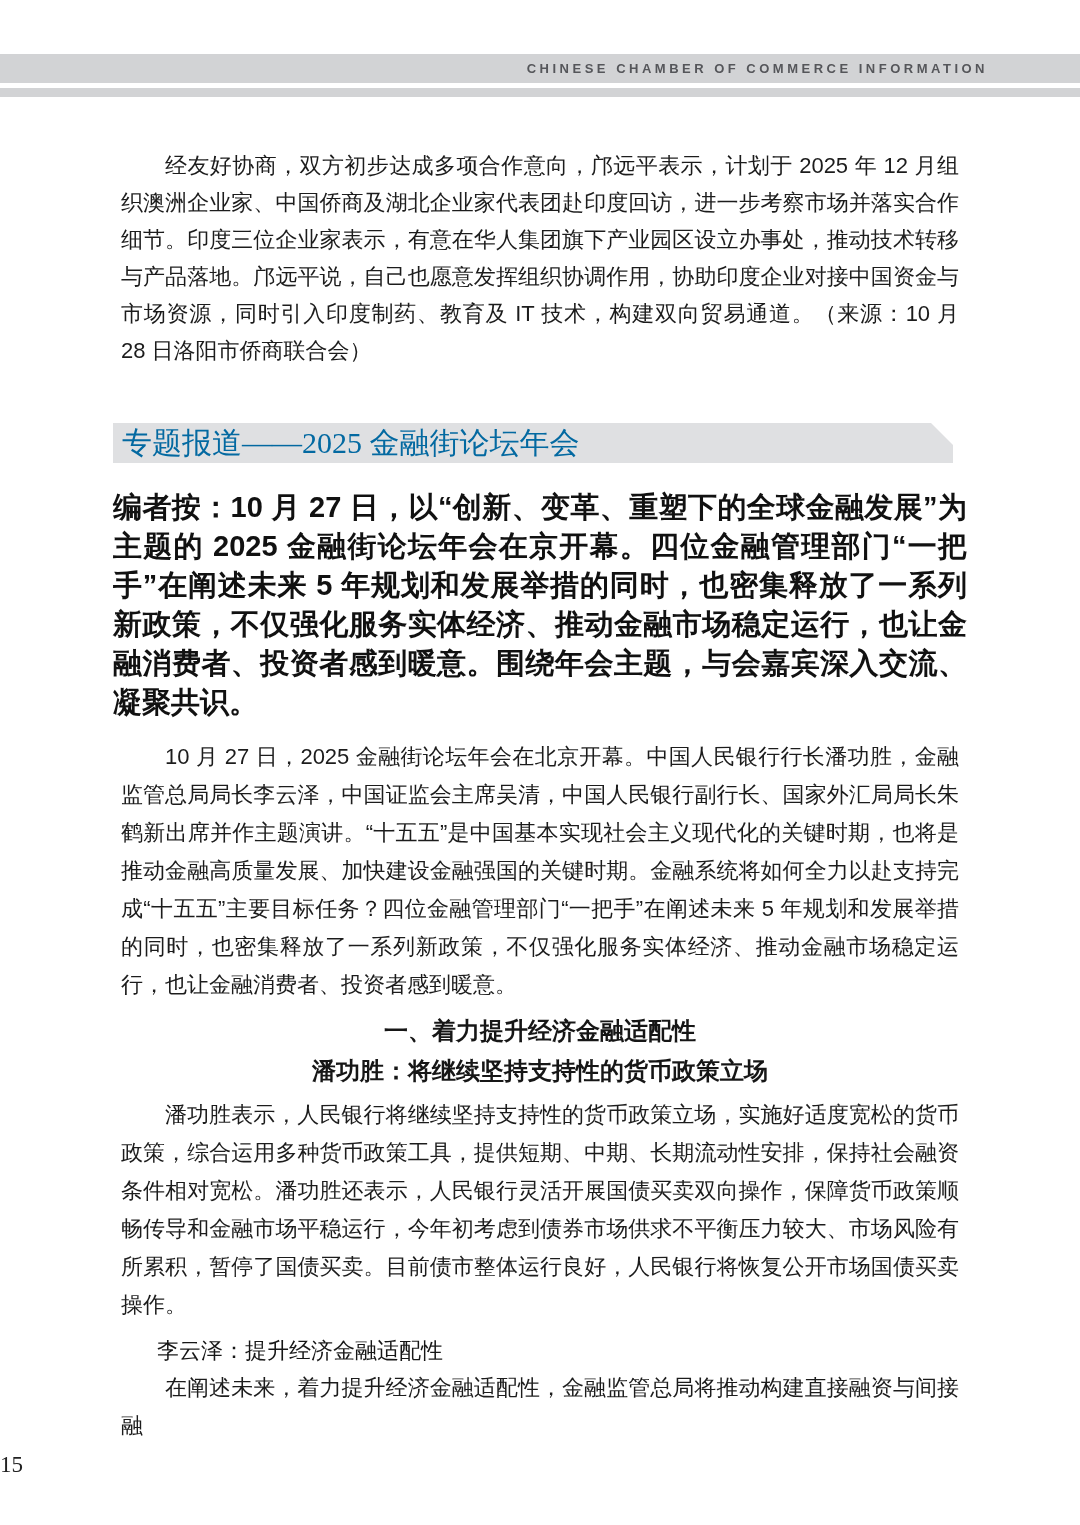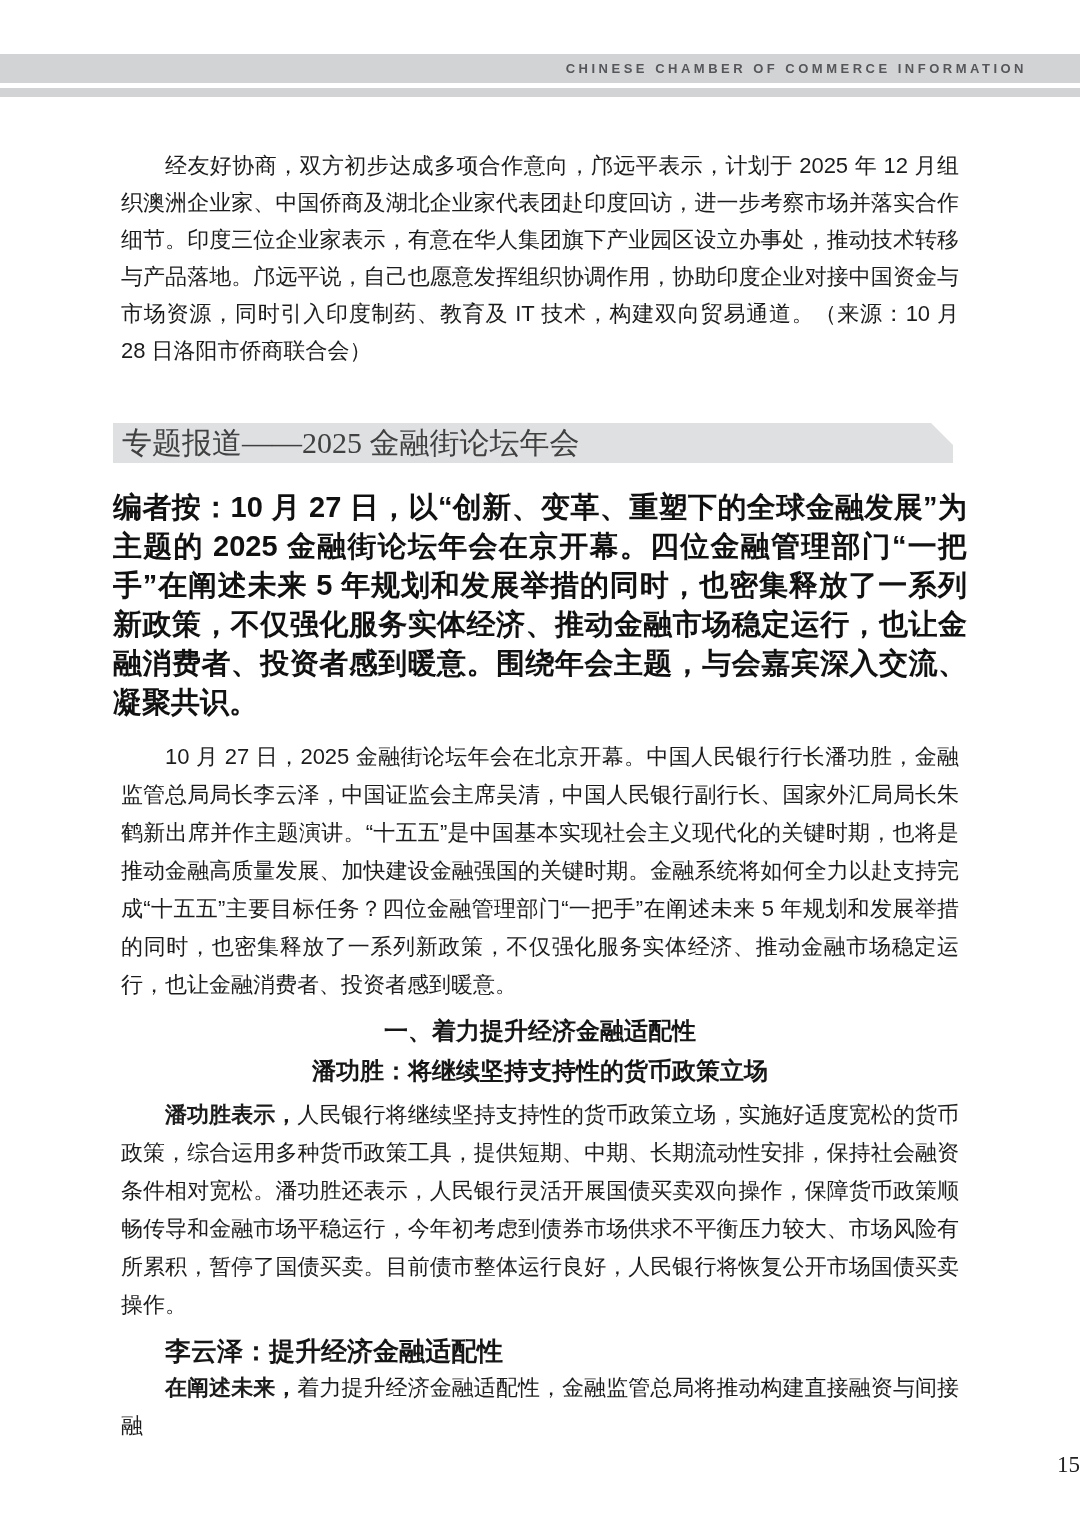--- a/index.html
+++ b/index.html
@@ -11,21 +11,21 @@
     overflow: hidden;
     font-family: "Liberation Sans", sans-serif;
     color: #1c1c1c;
   }
   
   .header-bar1 {
     position: absolute; left: 0; top: 54px;
     width: 100%; height: 29px;
     background: #d2d3d5;
     display: flex; align-items: center; justify-content: flex-end;
-    padding-right: 53px; box-sizing: border-box; text-align: right;
+    padding-right: 92px; box-sizing: border-box; text-align: right;
   }
   .header-bar1 span {
     font-size: 13px; font-weight: bold;
     letter-spacing: 3.5px; color: #55565a;
   }
   .header-bar2 {
     position: absolute; left: 0; top: 88px;
     width: 100%; height: 9px;
     background: #d2d3d5;
   }
@@ -35,31 +35,31 @@
     width: 854px;
   }
   .para {
     margin: 8px;
     font-size: 22px; line-height: 37px;
     text-align: justify;
     text-indent: 2em;
     color: #1c1c1c;
   }
   .body-para { line-height: 38px; }
-  .lead-bold { font-weight: bold; }
+  .lead-bold { font-weight: normal; }
   
   .section-banner {
     margin-top: 54px;
     width: 840px; height: 40px;
     background: #dfe0e2;
     clip-path: polygon(0 0, calc(100% - 22px) 0, 100% 22px, 100% 100%, 0 100%);
     display: flex; align-items: center;
     padding-left: 9px; box-sizing: border-box;
     font-family: "Liberation Serif", serif;
-    font-size: 30px; font-weight: 500; color: #404040;
+    font-size: 30px; font-weight: 500; color: #0369a1;
   }
   
   .editor-note {
     margin: 25px 0 0 0;
     font-size: 29px; line-height: 39px;
     font-weight: bold;
     text-align: justify;
     color: #111111;
   }
   
@@ -71,28 +71,28 @@
   }
   .opening-para { margin-top: 16px; }
   .h-center {
     margin: 0; font-size: 24px; line-height: 34px;
     font-weight: bold; text-align: center; color: #161616;
   }
   .h1-spacing { margin-top: 10px; }
   .h2-spacing { margin-top: 6px; }
   .sub-heading {
     margin: 12px 0 0 0;
-    font-size: 26px; line-height: 30px;
-    font-weight: bold; text-indent: 2em; color: #161616;
+    font-size: 22px; line-height: 30px;
+    font-weight: normal; text-indent: 2em; color: #161616;
   }
   .last-para { margin-top: 3px; }
   
   .page-number {
     position: absolute; left: 0; top: 1452px;
-    width: 100%; text-align: right;
+    width: 100%; text-align: left;
     font-family: "Liberation Serif", serif;
     font-size: 23px; color: #222222;
   }
 </style>
 </head>
 <body>
 
 <div class="page">
 
   <div class="header-bar1">

